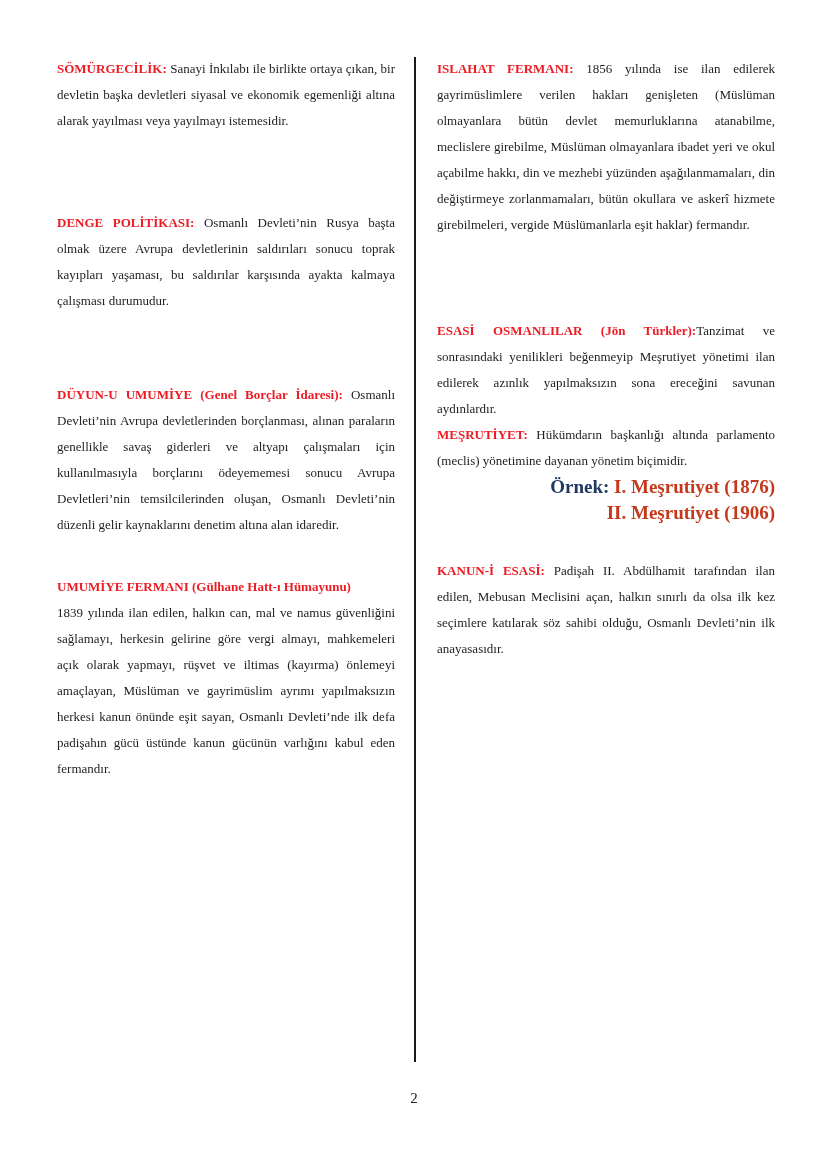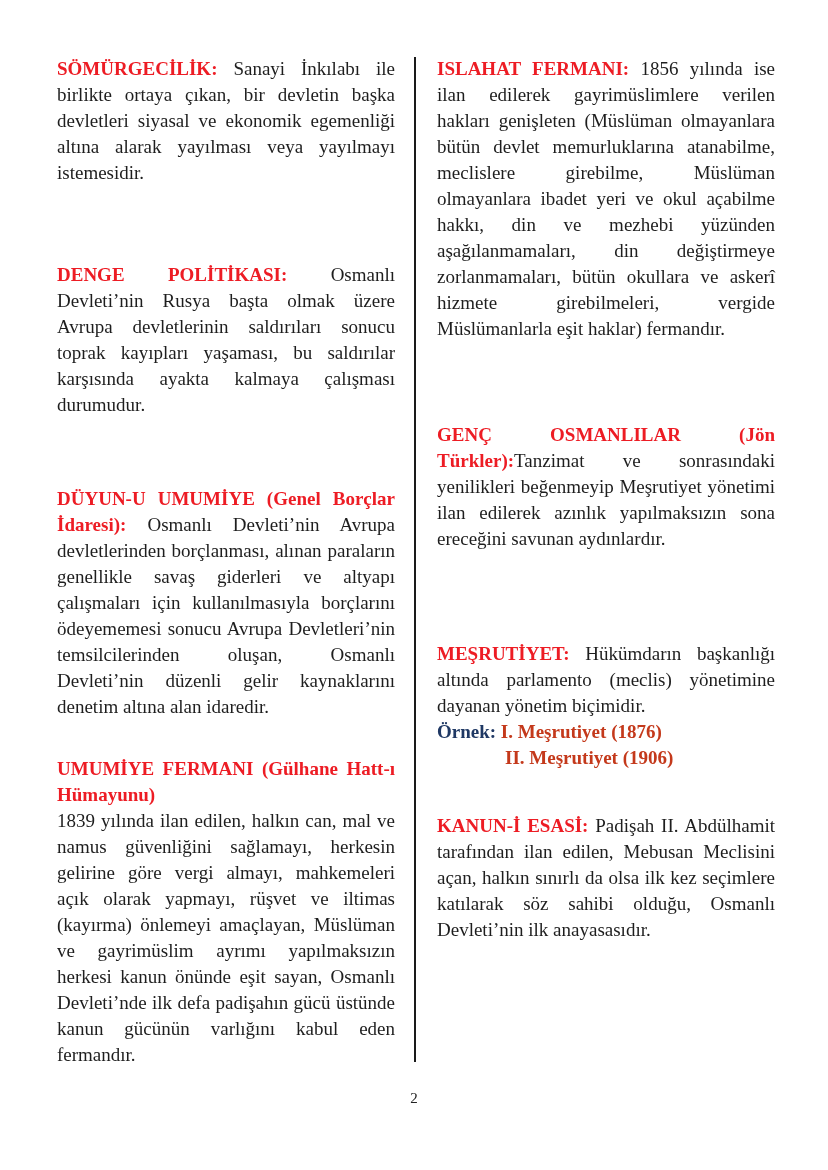--- a/index.html
+++ b/index.html
@@ -14,41 +14,41 @@
   }
   .col{
     position:absolute;top:0;width:338px;
     display:flow-root;
   }
   .col-left{left:57px;}
   .col-right{left:437px;}
   .col{padding-top:56px;}
   .para{
     margin:0;
-    font-size:19px;
+    font-size:13px;
     line-height:26px;
     text-align:justify;
     text-justify:inter-word;
     color:#1e1e1e;
   }
   .term{
     font-weight:bold;
     color:#ed1c24;
   }
   .block{margin:0;}
   .blk-denge{margin-top:76px;}
   .blk-duyun{margin-top:68px;}
   .blk-tanzimat{margin-top:36px;}
   .blk-genc{margin-top:80px;}
-  .blk-mesrutiyet{margin-top:89px;}
-  .blk-kanun{margin-top:42px;font-family:Liberation Serif, serif;}
+  .blk-mesrutiyet{}
+  .blk-kanun{margin-top:32px;font-family:Liberation Serif, serif;}
   .ornek-line{
     font-size:19px;
     line-height:26px;
-    text-align:left;
+    text-align:right;
   }
   .ornek-label{
     font-weight:bold;
     color:#1f3864;
   }
   .ornek-item{
     font-weight:bold;
     color:#c4391b;
   }
   .ornek-indent{padding-left:68px;}
@@ -94,21 +94,21 @@
 
   </div>
 
   <div class="col col-right">
 
     <div class="block blk-islahat">
       <p class="para"><span class="term">ISLAHAT FERMANI:</span> <span>1856 yılında ise ilan edilerek gayrimüslimlere verilen hakları genişleten (Müslüman olmayanlara bütün devlet memurluklarına atanabilme, meclislere girebilme, Müslüman olmayanlara ibadet yeri ve okul açabilme hakkı, din ve mezhebi yüzünden aşağılanmamaları, din değiştirmeye zorlanmamaları, bütün okullara ve askerî hizmete girebilmeleri, vergide Müslümanlarla eşit haklar) fermandır.</span></p>
     </div>
 
     <div class="block blk-genc">
-      <p class="para"><span class="term">GENÇ OSMANLILAR (Jön Türkler):</span><span>Tanzimat ve sonrasındaki yenilikleri beğenmeyip Meşrutiyet yönetimi ilan edilerek azınlık yapılmaksızın sona ereceğini savunan aydınlardır.</span></p>
+      <p class="para"><span class="term">ESASİ OSMANLILAR (Jön Türkler):</span><span>Tanzimat ve sonrasındaki yenilikleri beğenmeyip Meşrutiyet yönetimi ilan edilerek azınlık yapılmaksızın sona ereceğini savunan aydınlardır.</span></p>
     </div>
 
     <div class="block blk-mesrutiyet">
       <p class="para"><span class="term">MEŞRUTİYET:</span> <span>Hükümdarın başkanlığı altında parlamento (meclis) yönetimine dayanan yönetim biçimidir.</span></p>
       <div class="ornek-line"><span class="ornek-label">Örnek:</span> <span class="ornek-item">I. Meşrutiyet (1876)</span></div>
       <div class="ornek-line ornek-indent"><span class="ornek-item">II. Meşrutiyet (1906)</span></div>
     </div>
 
     <div class="block blk-kanun">
       <p class="para"><span class="term">KANUN-İ ESASİ:</span> <span>Padişah II. Abdülhamit tarafından ilan edilen, Mebusan Meclisini açan, halkın sınırlı da olsa ilk kez seçimlere katılarak söz sahibi olduğu, Osmanlı Devleti’nin ilk anayasasıdır.</span></p>

